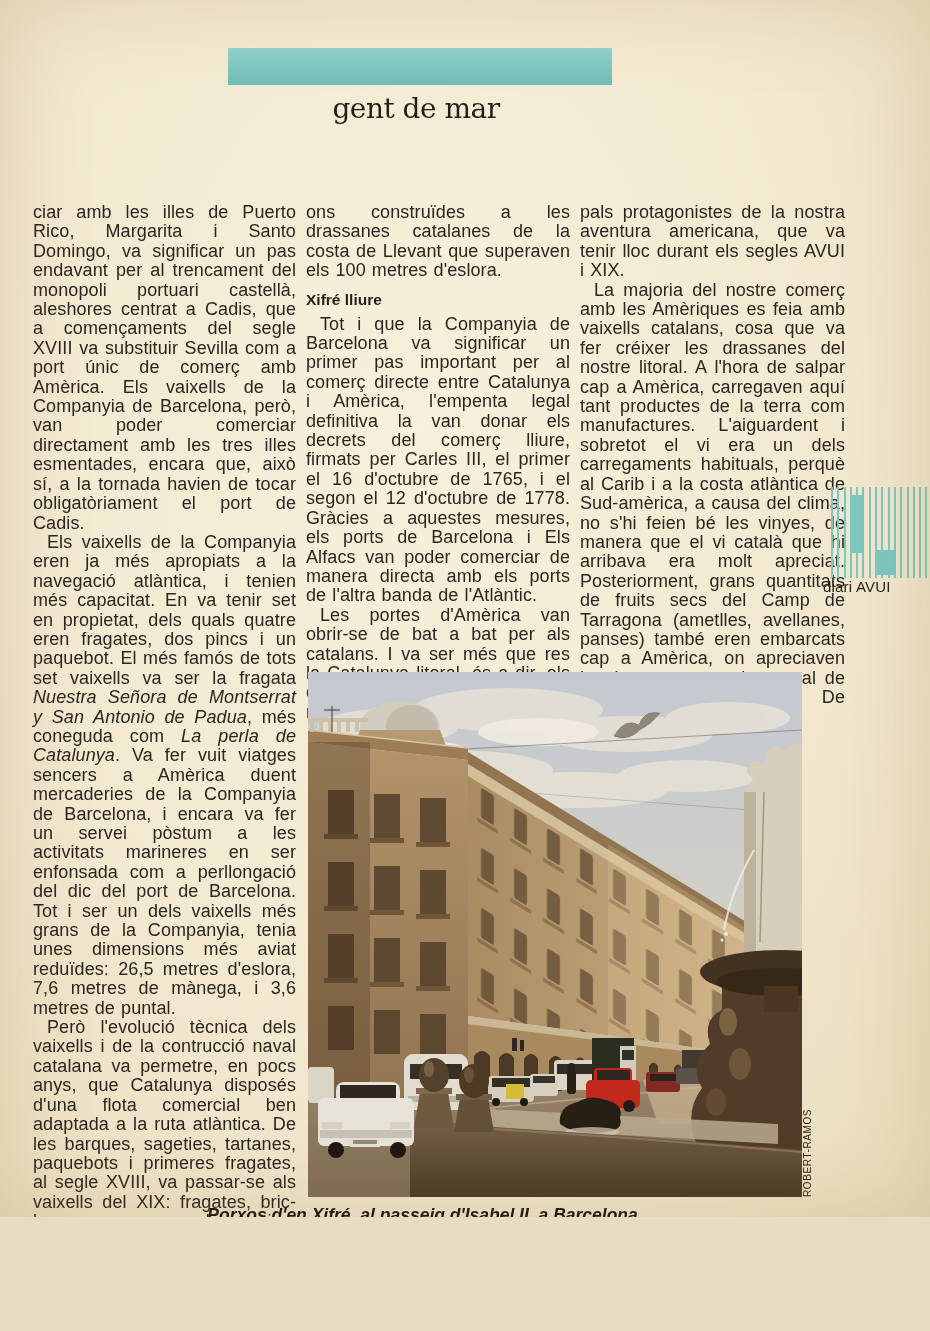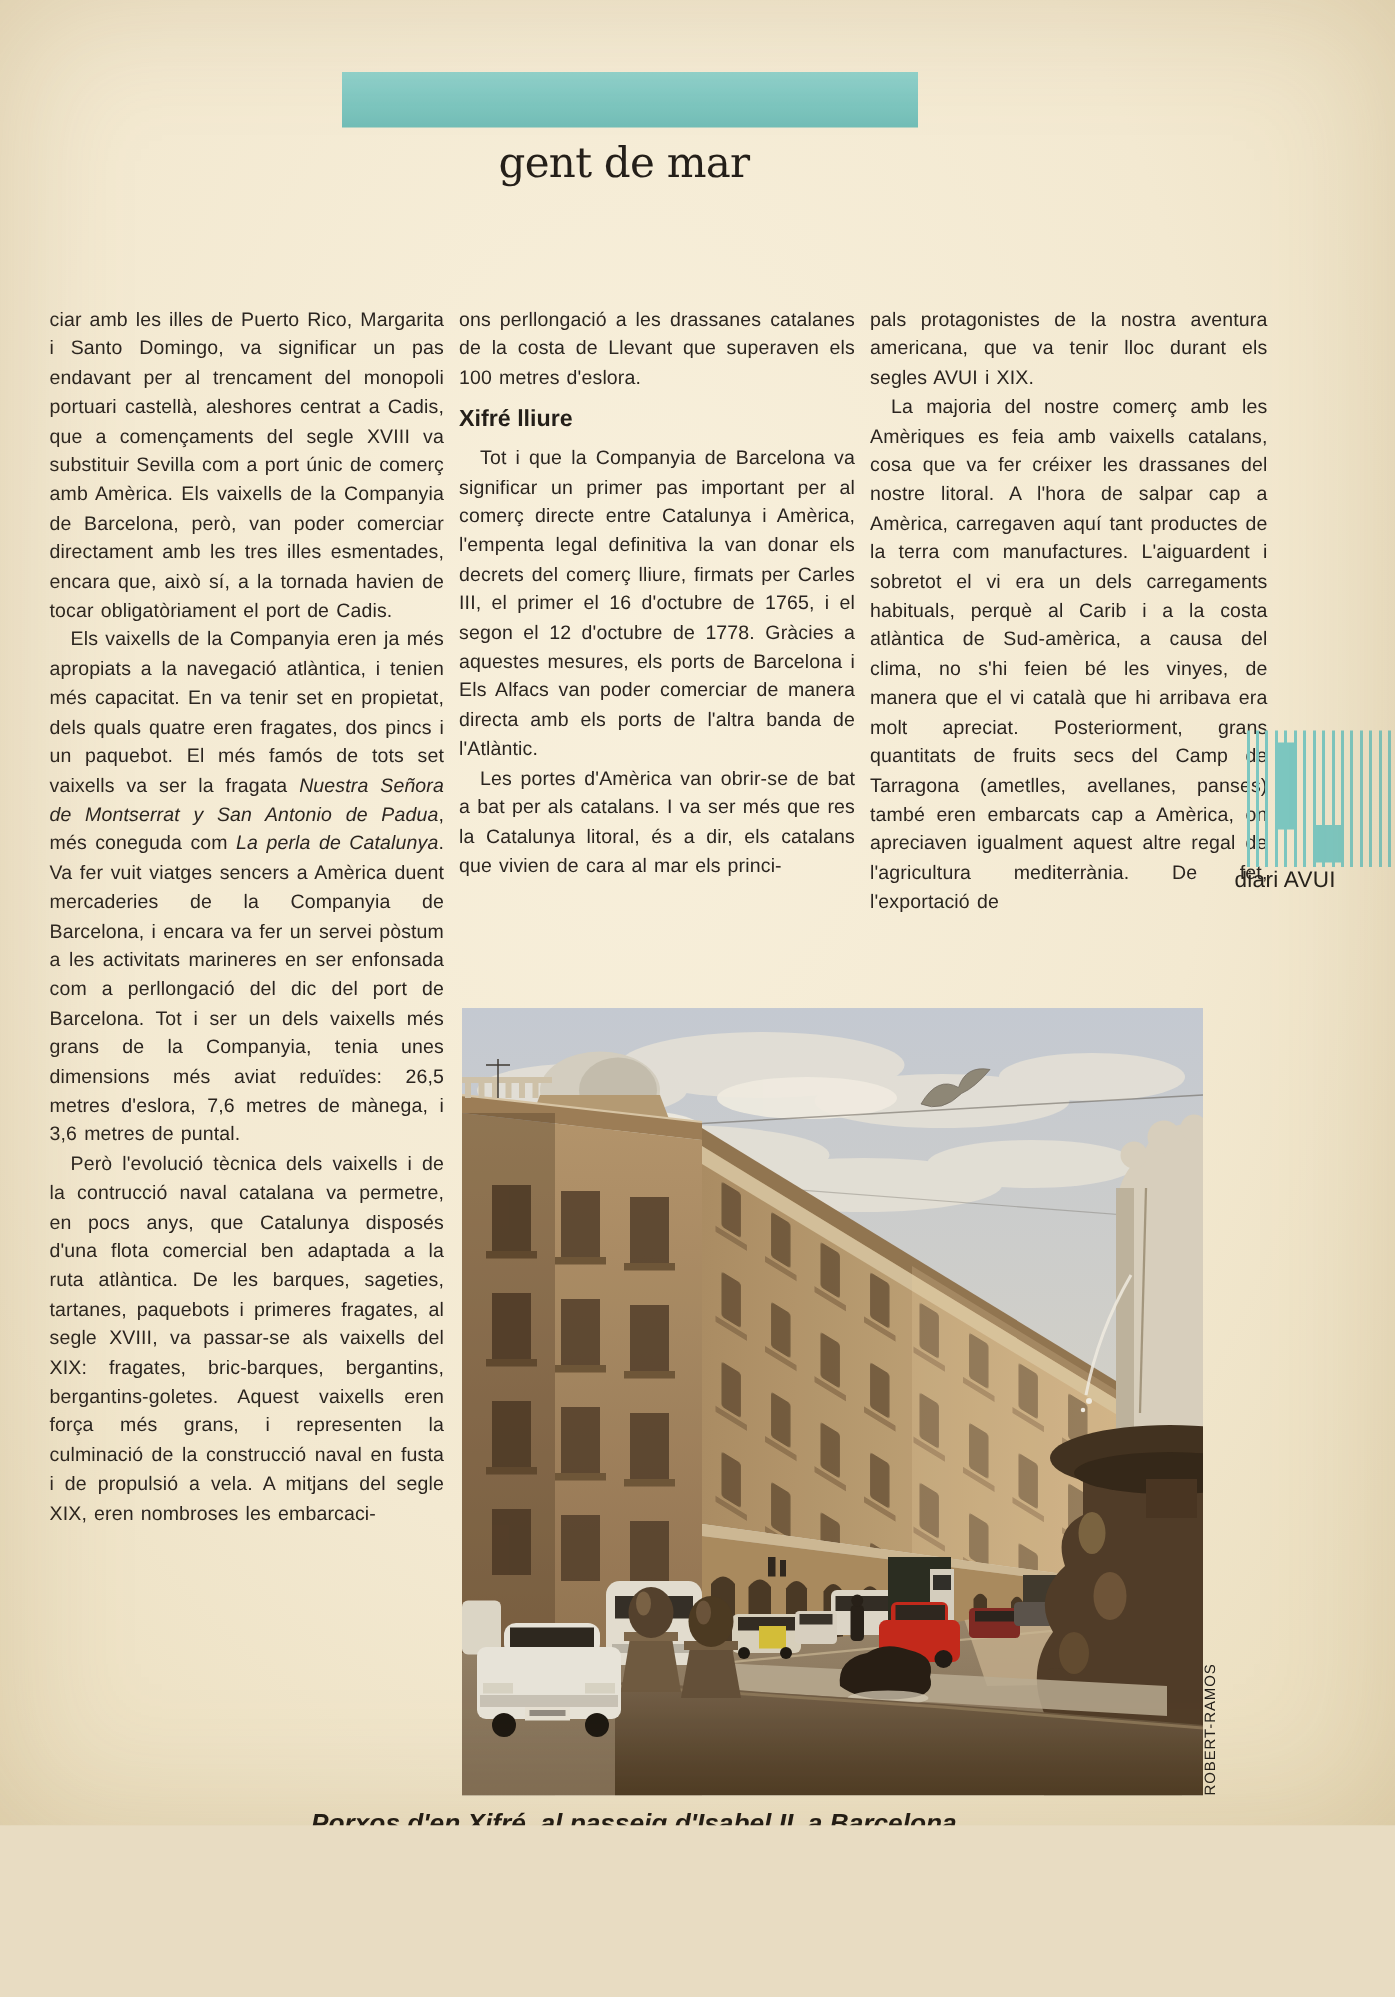--- a/index.html
+++ b/index.html
@@ -18,21 +18,21 @@
   }
   .masthead{
     position:absolute;left:300px;top:92px;width:232px;text-align:center;
     font-family:"DejaVu Serif", serif;font-size:28px;letter-spacing:-0.5px;color:#241f19;
   }
   .col{position:absolute;top:203px;color:#2b2520;}
   .col1{left:33px;width:263px;}
   .col2{left:306px;width:264px;}
   .col3{left:580px;width:265px;}
   .col p{
-    margin:0;text-align:justify;font-size:13px;line-height:19.4px;
+    margin:0;text-align:justify;font-size:18px;line-height:19.4px;
     letter-spacing:.1px;word-spacing:1px;
   }
   .col p.in{text-indent:14px;}
   .it{font-style:italic;}
   .subhead{
     margin:10px 0 6px 0;font-size:15.5px;font-weight:bold;color:#241f19;
   }
   .avui-logo{
     position:absolute;left:831px;top:487px;width:99px;height:91px;
     background:repeating-linear-gradient(90deg,#7cc7c1 0px,#7cc7c1 2px,rgba(0,0,0,0) 2px,rgba(0,0,0,0) 6.3px);
@@ -72,21 +72,21 @@
   <div class="teal-bar"></div>
   <div class="masthead">gent de mar</div>
 
   <div class="col col1">
     <p>ciar amb les illes de Puerto Rico, Margarita i Santo Domingo, va significar un pas endavant per al trencament del monopoli portuari castellà, aleshores centrat a Cadis, que a començaments del segle XVIII va substituir Sevilla com a port únic de comerç amb Amèrica. Els vaixells de la Companyia de Barcelona, però, van poder comerciar directament amb les tres illes esmentades, encara que, això sí, a la tornada havien de tocar obligatòriament el port de Cadis.</p>
     <p class="in"><span>Els vaixells de la Companyia eren ja més apropiats a la navegació atlàntica, i tenien més capacitat. En va tenir set en propietat, dels quals quatre eren fragates, dos pincs i un paquebot. El més famós de tots set vaixells va ser la fragata </span><span class="it">Nuestra Señora de Montserrat y San Antonio de Padua</span><span>, més coneguda com </span><span class="it">La perla de Catalunya</span><span>. Va fer vuit viatges sencers a Amèrica duent mercaderies de la Companyia de Barcelona, i encara va fer un servei pòstum a les activitats marineres en ser enfonsada com a perllongació del dic del port de Barcelona. Tot i ser un dels vaixells més grans de la Companyia, tenia unes dimensions més aviat reduïdes: 26,5 metres d'eslora, 7,6 metres de mànega, i 3,6 metres de puntal.</span></p>
     <p class="in">Però l'evolució tècnica dels vaixells i de la contrucció naval catalana va permetre, en pocs anys, que Catalunya disposés d'una flota comercial ben adaptada a la ruta atlàntica. De les barques, sageties, tartanes, paquebots i primeres fragates, al segle XVIII, va passar-se als vaixells del XIX: fragates, bric-barques, bergantins, bergantins-goletes. Aquest vaixells eren força més grans, i representen la culminació de la construcció naval en fusta i de propulsió a vela. A mitjans del segle XIX, eren nombroses les embarcaci-</p>
   </div>
 
   <div class="col col2">
-    <p>ons perllongació a les drassanes catalanes de la costa de Llevant que superaven els 100 metres d'eslora.</p>
+    <p>ons construïdes a les drassanes catalanes de la costa de Llevant que superaven els 100 metres d'eslora.</p>
     <h3 class="subhead">Xifré lliure</h3>
     <p class="in">Tot i que la Companyia de Barcelona va significar un primer pas important per al comerç directe entre Catalunya i Amèrica, l'empenta legal definitiva la van donar els decrets del comerç lliure, firmats per Carles III, el primer el 16 d'octubre de 1765, i el segon el 12 d'octubre de 1778. Gràcies a aquestes mesures, els ports de Barcelona i Els Alfacs van poder comerciar de manera directa amb els ports de l'altra banda de l'Atlàntic.</p>
     <p class="in">Les portes d'Amèrica van obrir-se de bat a bat per als catalans. I va ser més que res la Catalunya litoral, és a dir, els catalans que vivien de cara al mar els princi-</p>
   </div>
 
   <div class="col col3">
     <p>pals protagonistes de la nostra aventura americana, que va tenir lloc durant els segles AVUI i XIX.</p>
     <p class="in">La majoria del nostre comerç amb les Amèriques es feia amb vaixells catalans, cosa que va fer créixer les drassanes del nostre litoral. A l'hora de salpar cap a Amèrica, carregaven aquí tant productes de la terra com manufactures. L'aiguardent i sobretot el vi era un dels carregaments habituals, perquè al Carib i a la costa atlàntica de Sud-amèrica, a causa del clima, no s'hi feien bé les vinyes, de manera que el vi català que hi arribava era molt apreciat. Posteriorment, grans quantitats de fruits secs del Camp de Tarragona (ametlles, avellanes, panses) també eren embarcats cap a Amèrica, on apreciaven igualment aquest altre regal de l'agricultura mediterrània. De fet, l'exportació de</p>
   </div>
 

